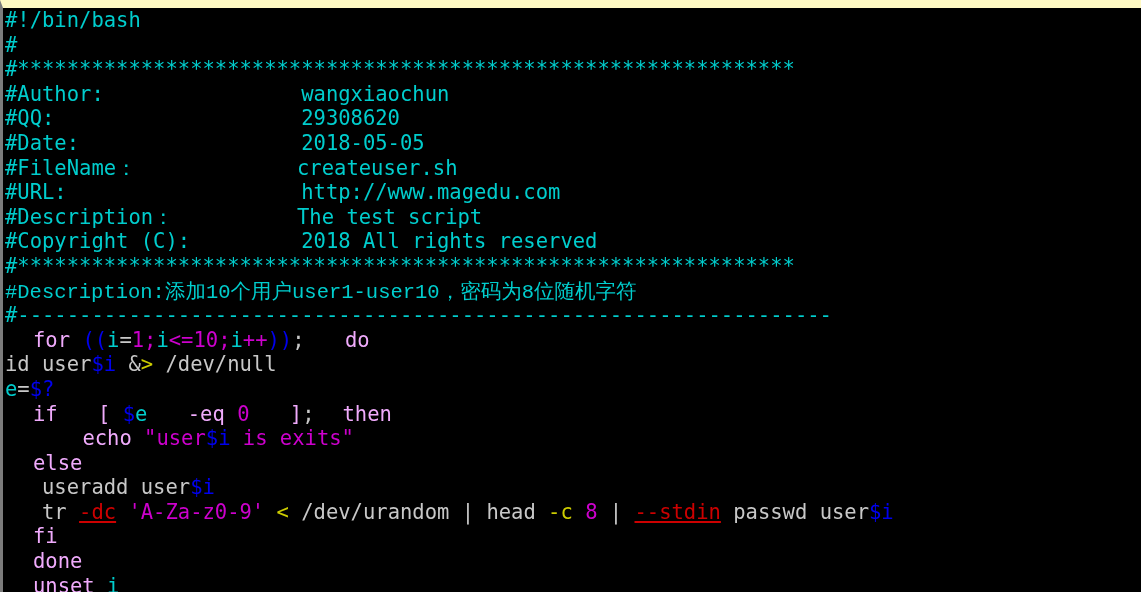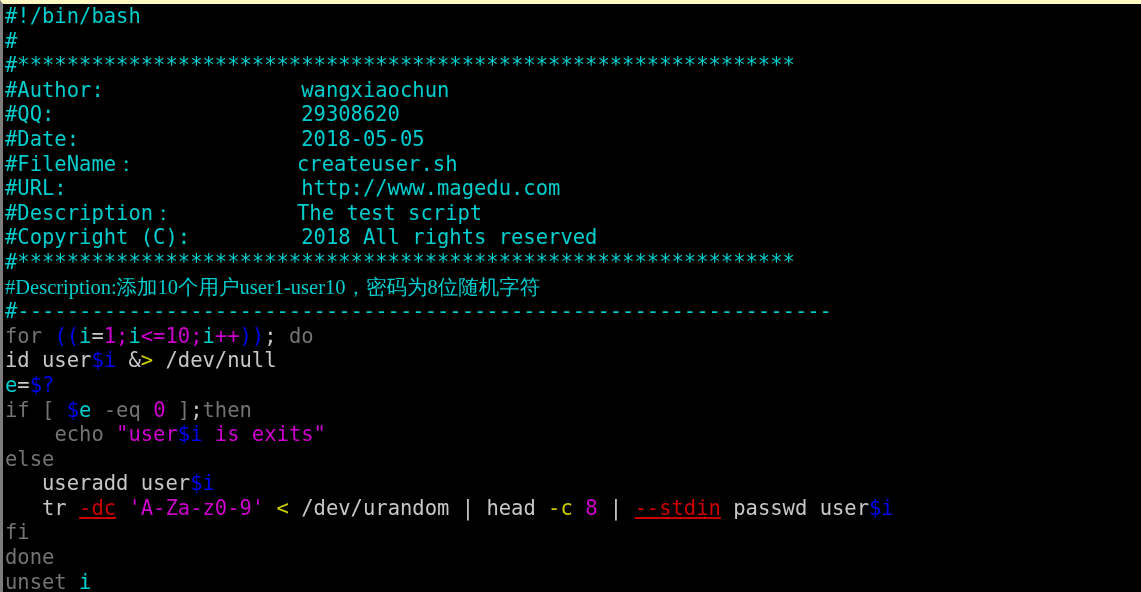--- a/index.html
+++ b/index.html
@@ -12,21 +12,21 @@
     height: 592px;
     overflow: hidden;
     font-family: "DejaVu Sans Mono", "Liberation Mono", monospace;
   }
   #terminal {
     position: relative;
     width: 1141px;
     height: 592px;
     background: #000000;
     box-sizing: border-box;
-    border-top: 4px solid #fef9c3;
+    border-top: 8px solid #fef9c3;
     border-left: 3px solid #7c7c7c;
     overflow: hidden;
   }
   #code {
     padding: 0px 0 0 2px;
     margin: 0;
     font-family: "DejaVu Sans Mono", "Liberation Mono", monospace;
     font-size: 20.5px;
     line-height: 24.6px;
     letter-spacing: 0px;
@@ -34,28 +34,28 @@
     color: #c8c8c8;
     -webkit-font-smoothing: none;
   }
   .ln {
     display: block;
     height: 24.6px;
     white-space: pre;
   }
   
   .c  { color: #00cdcd; }  
-  .k  { color: #737373; }  
+  .k  { color: #f0abfc; margin-left: 28px; }  
   .s  { color: #cd00cd; }  
   .v  { color: #0000ee; }  
   .p  { color: #0000ee; }  
   .w  { color: #c8c8c8; }  
   .r  { color: #cd0000; text-decoration: underline; }  
   .o  { color: #cdcd00; }  
   .cy { color: #00cdcd; }  
-  .han { font-family: Liberation Serif, serif; }
+  .han { font-family: Liberation Mono, monospace; }
 </style>
 </head>
 <body>
 
 <div id="terminal">
   <pre id="code"><span class="ln"><span class="c">#!/bin/bash</span></span><span class="ln"><span class="c">#</span></span><span class="ln"><span class="c">#***************************************************************</span></span><span class="ln"><span class="c">#Author:                wangxiaochun</span></span><span class="ln"><span class="c">#QQ:                    29308620</span></span><span class="ln"><span class="c">#Date:                  2018-05-05</span></span><span class="ln"><span class="c">#FileName：             createuser.sh</span></span><span class="ln"><span class="c">#URL:                   http://www.magedu.com</span></span><span class="ln"><span class="c">#Description：          The test script</span></span><span class="ln"><span class="c">#Copyright (C):         2018 All rights reserved</span></span><span class="ln"><span class="c">#***************************************************************</span></span><span class="ln"><span class="c han">#Description:添加10个用户user1-user10，密码为8位随机字符</span></span><span class="ln"><span class="c">#------------------------------------------------------------------</span></span><span class="ln"><span class="k">for</span><span class="w"> </span><span class="p">((</span><span class="cy">i</span><span class="w">=</span><span class="s">1</span><span class="s">;</span><span class="cy">i</span><span class="s">&lt;=10</span><span class="s">;</span><span class="cy">i</span><span class="s">++</span><span class="p">))</span><span class="w">; </span><span class="k">do</span></span><span class="ln"><span class="w">id user</span><span class="v">$i</span><span class="w"> &amp;</span><span class="o">&gt;</span><span class="w"> /dev/null</span></span><span class="ln"><span class="cy">e</span><span class="w">=</span><span class="v">$?</span></span><span class="ln"><span class="k">if</span><span class="w"> </span><span class="k">[</span><span class="w"> </span><span class="v">$</span><span class="cy">e</span><span class="w"> </span><span class="k">-eq</span><span class="w"> </span><span class="s">0</span><span class="w"> </span><span class="k">]</span><span class="w">;</span><span class="k">then</span></span><span class="ln"><span class="w">    </span><span class="k">echo</span><span class="w"> </span><span class="s">"user</span><span class="v">$i</span><span class="s"> is exits"</span></span><span class="ln"><span class="k">else</span></span><span class="ln"><span class="w">   </span><span class="w">useradd user</span><span class="v">$i</span></span><span class="ln"><span class="w">   </span><span class="w">tr</span><span class="w"> </span><span class="r">-dc</span><span class="w"> </span><span class="s">'A-Za-z0-9'</span><span class="w"> </span><span class="o">&lt;</span><span class="w"> /dev/urandom</span><span class="w"> | </span><span class="w">head</span><span class="w"> </span><span class="o">-c</span><span class="w"> </span><span class="s">8</span><span class="w"> | </span><span class="r">--stdin</span><span class="w"> passwd user</span><span class="v">$i</span></span><span class="ln"><span class="k">fi</span></span><span class="ln"><span class="k">done</span></span><span class="ln"><span class="k">unset</span><span class="w"> </span><span class="cy">i</span></span></pre>
 </div>
 
 </body></html>

